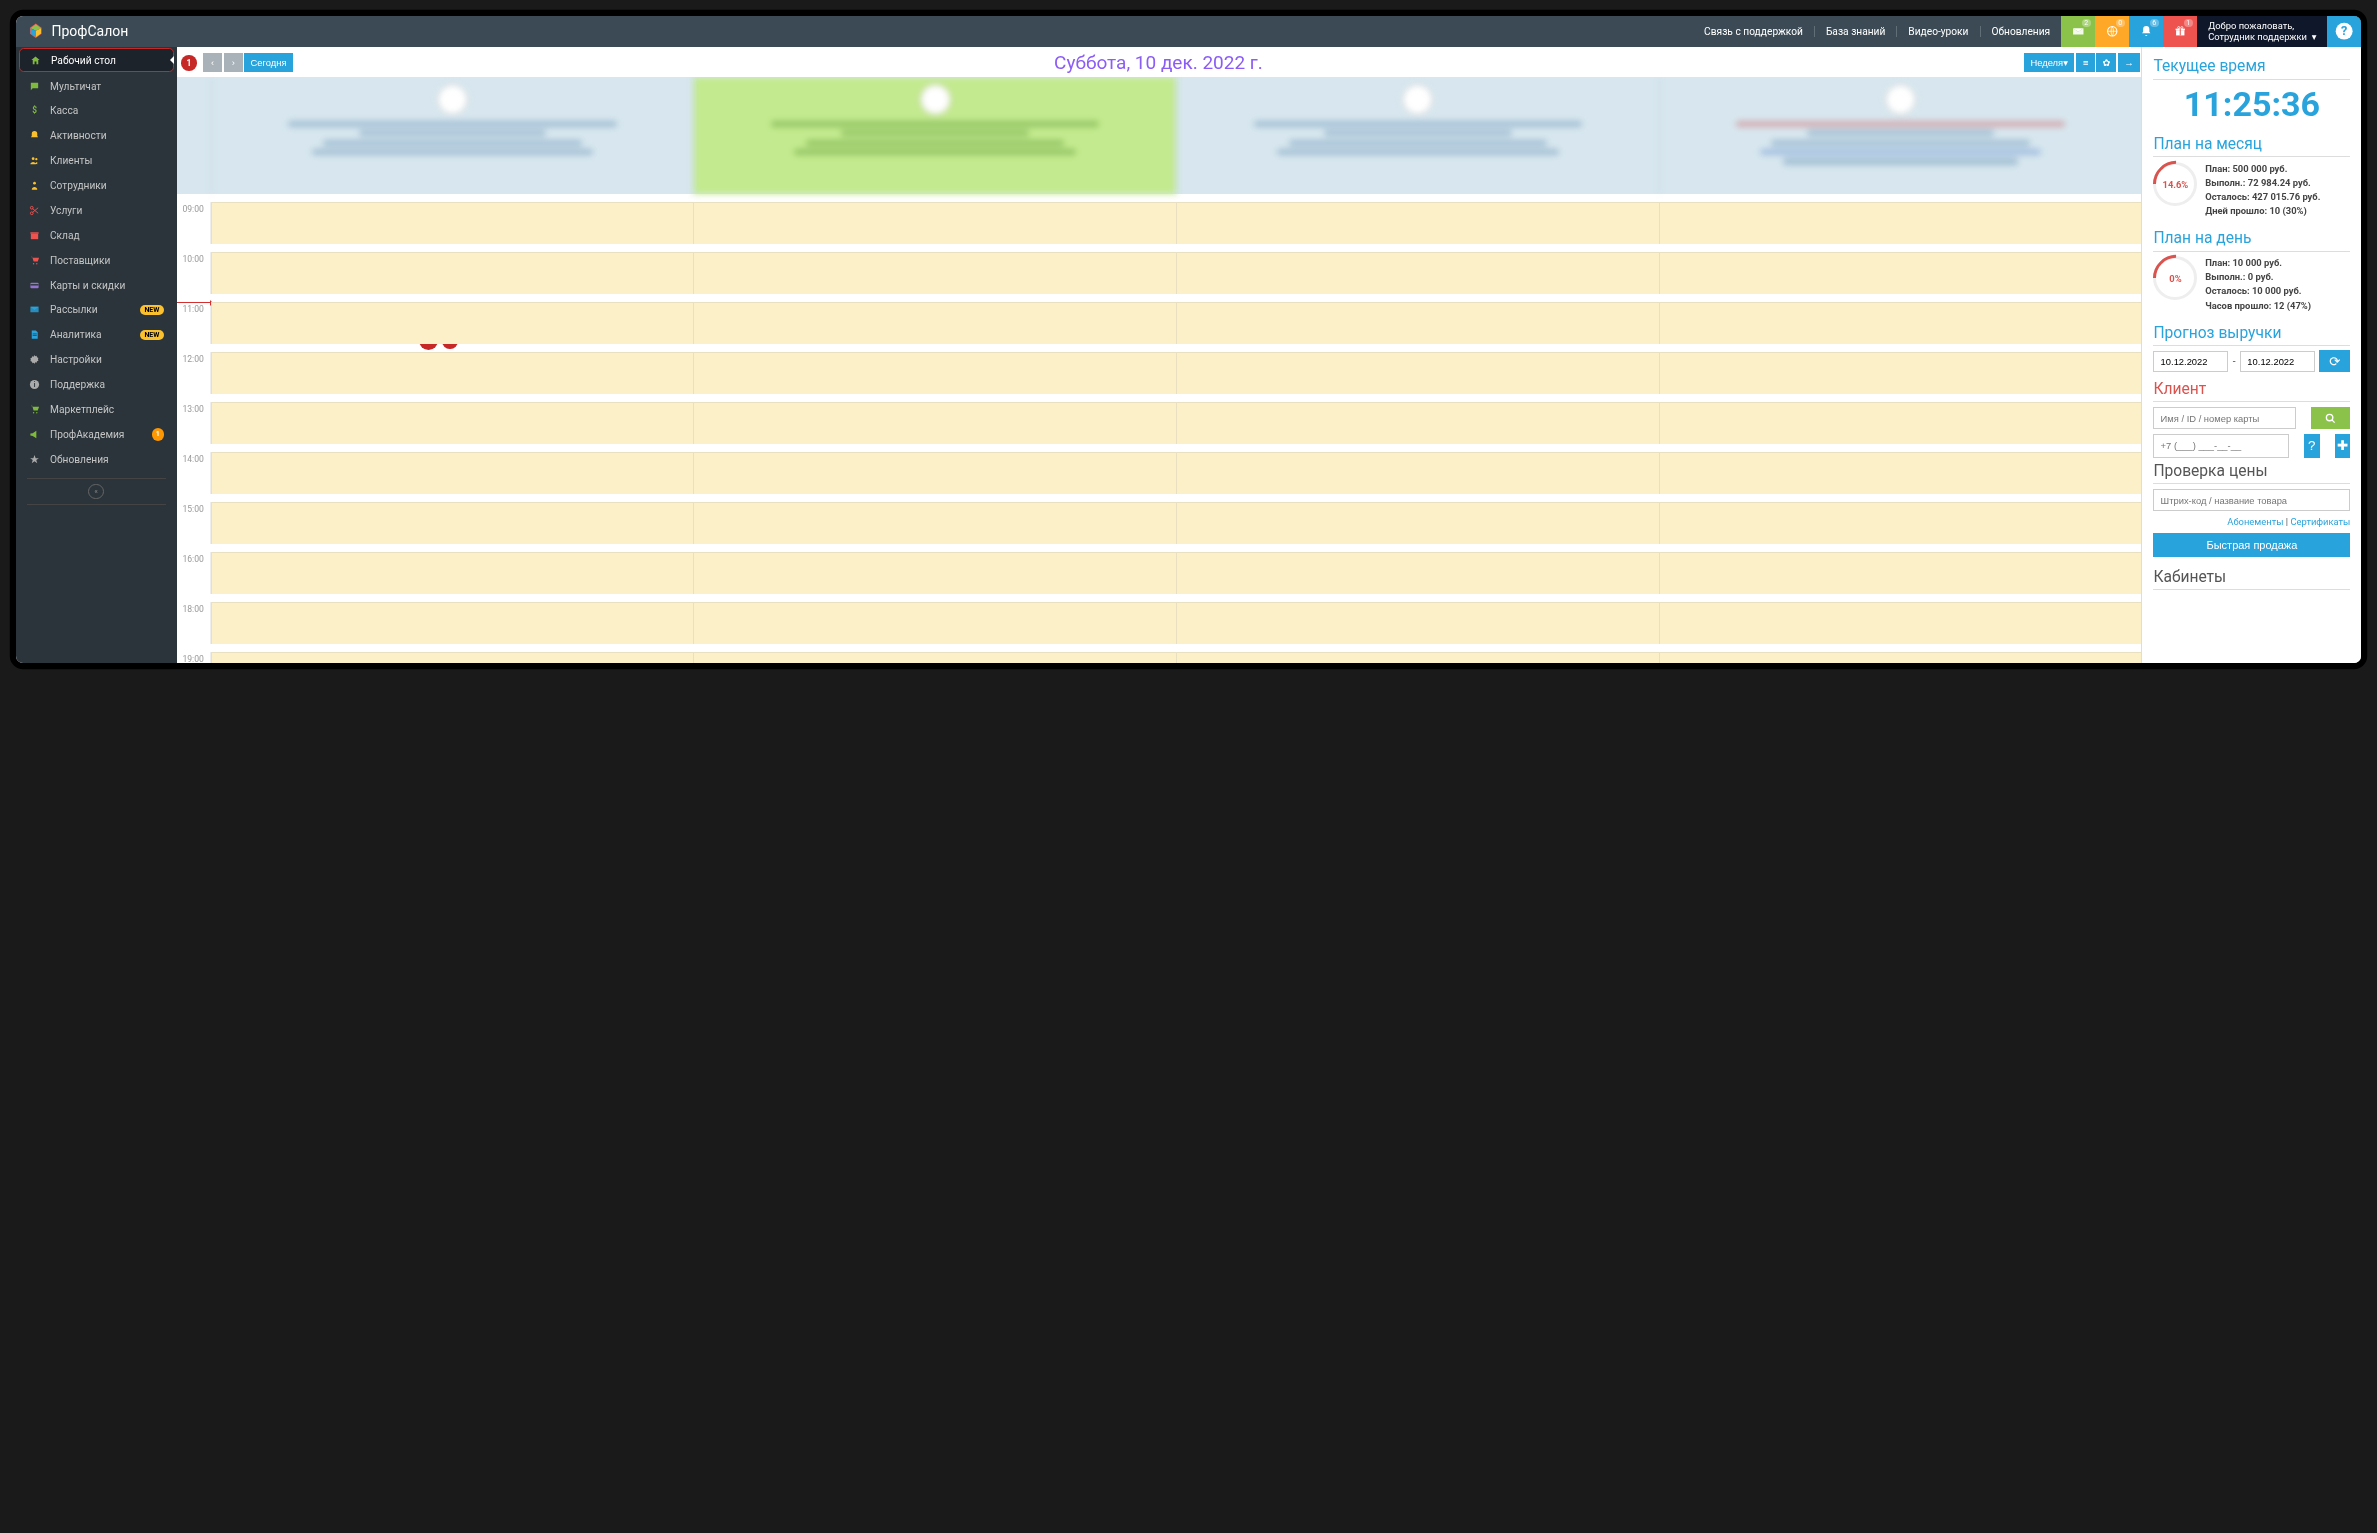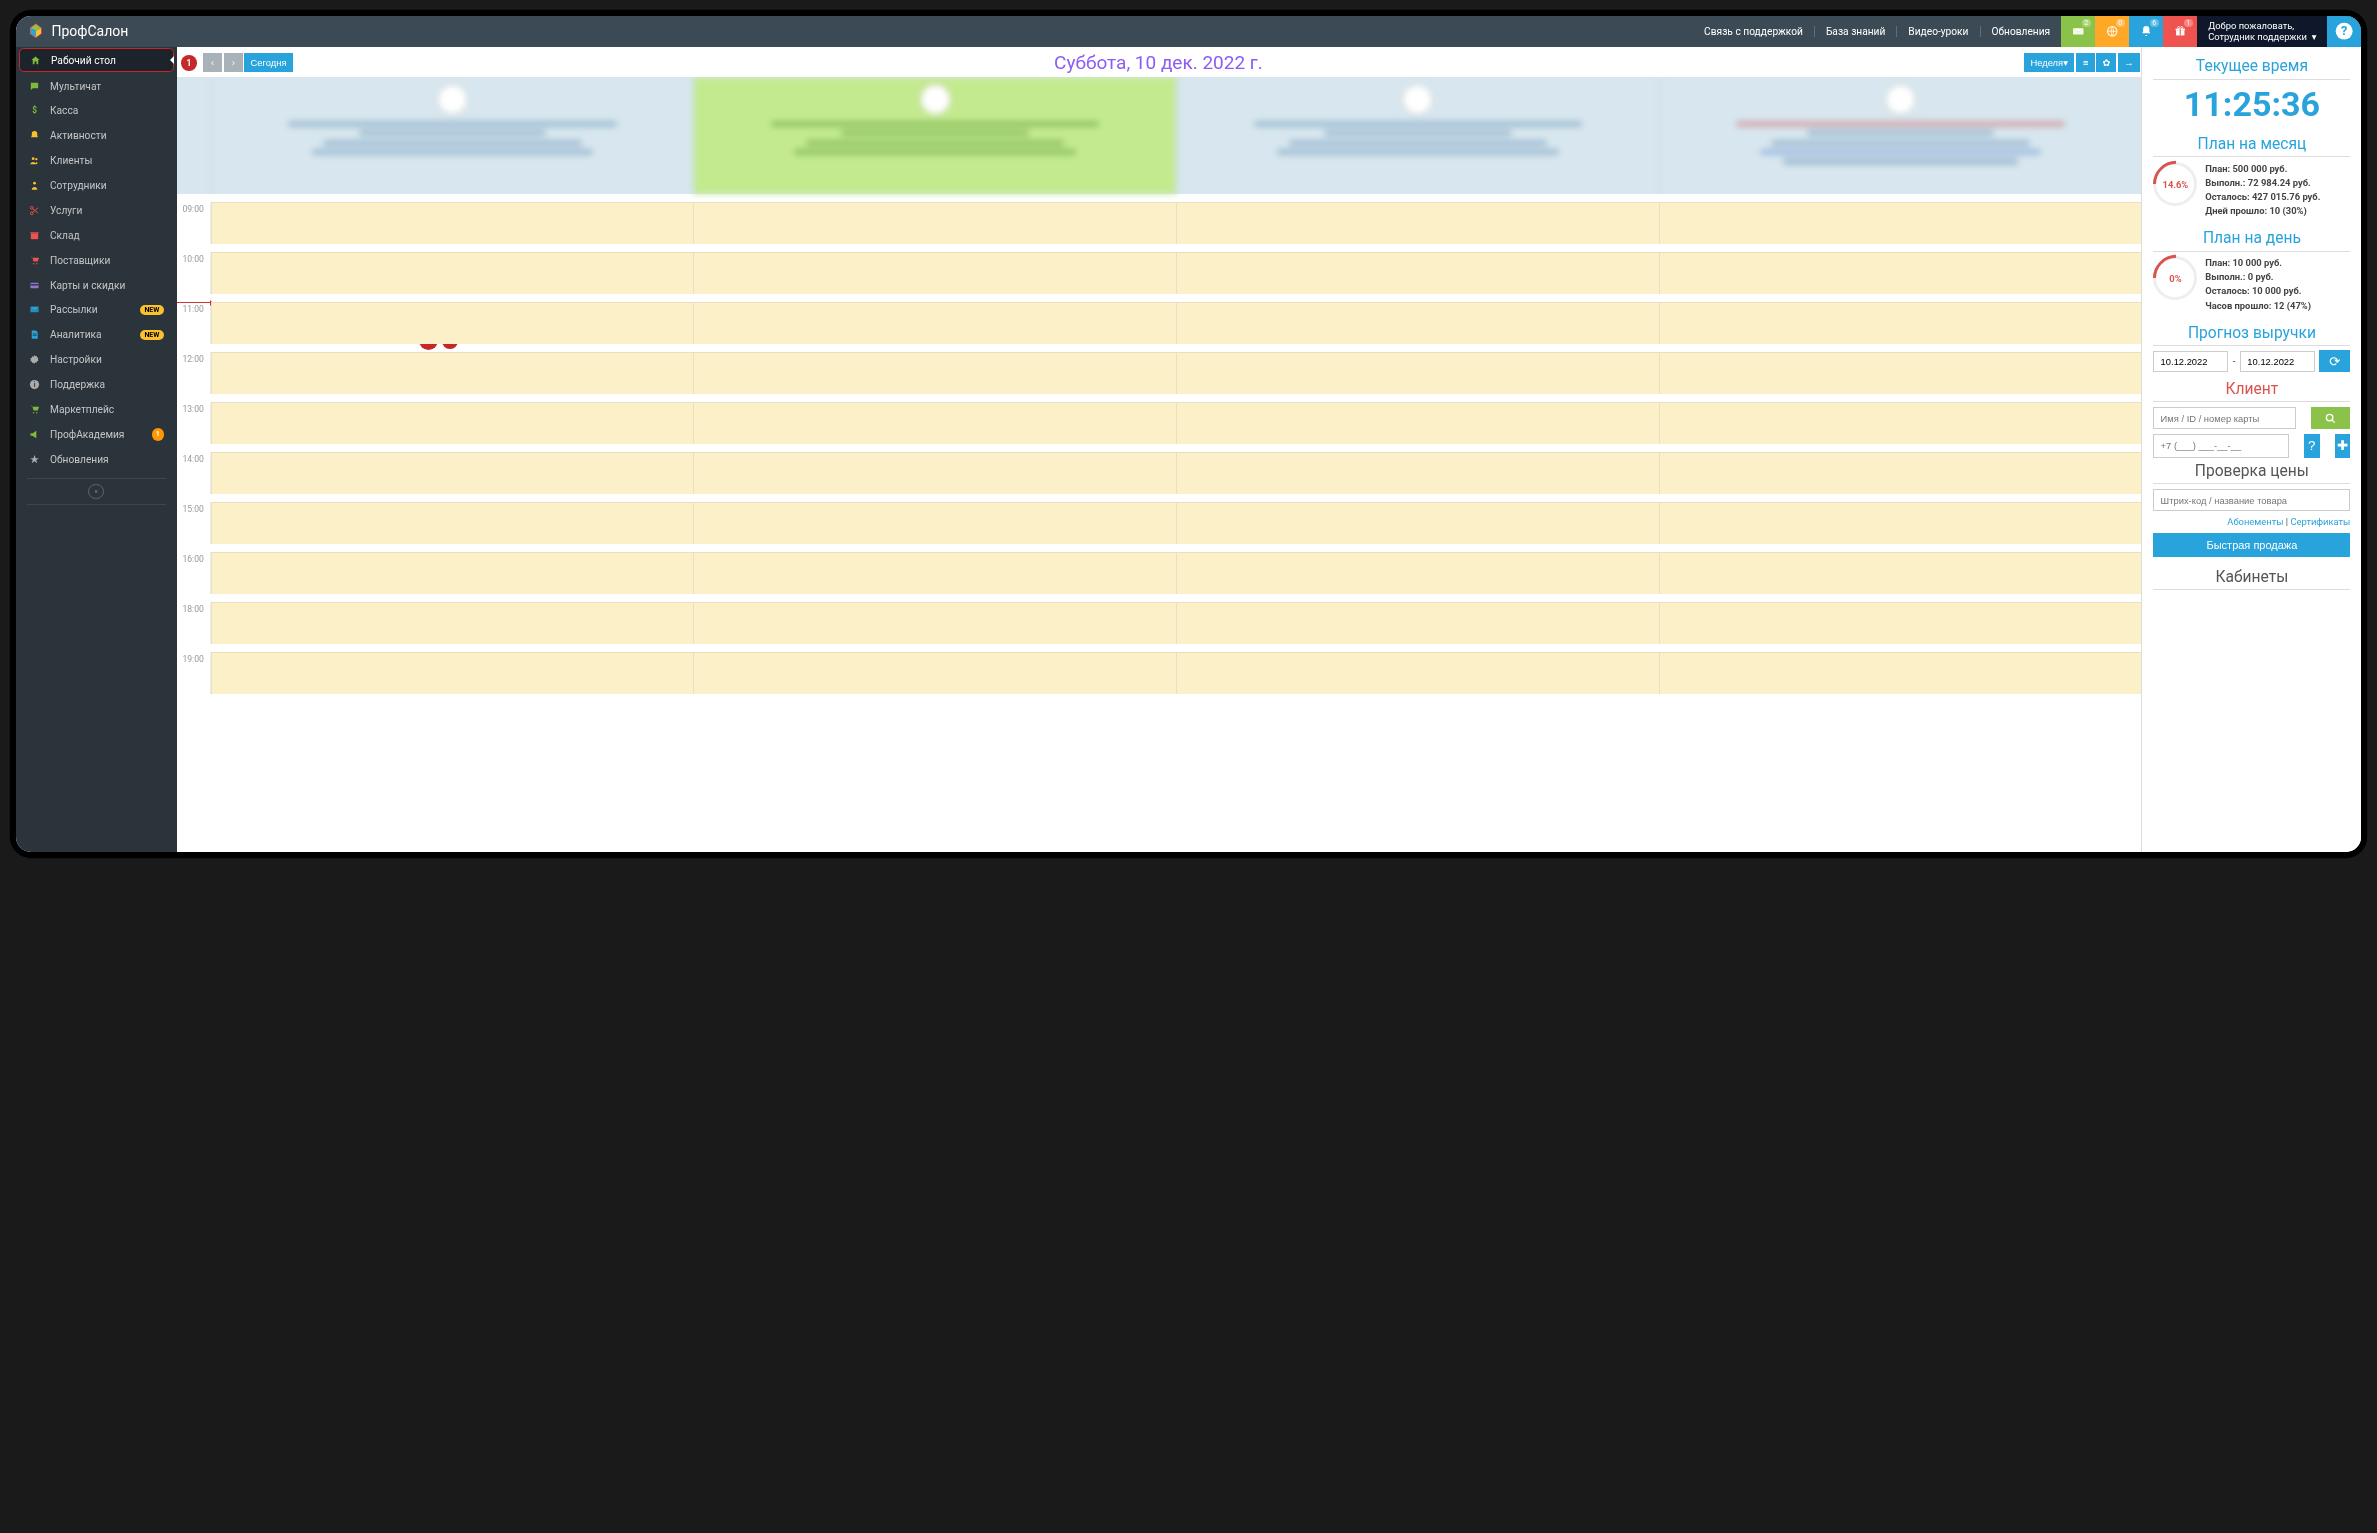--- a/index.html
+++ b/index.html
@@ -1,17 +1,17 @@
 <!DOCTYPE html>
 <html style="font-size:12.5px"><head>
 <meta charset="utf-8">
 <style>
   * { box-sizing: border-box; margin: 0; padding: 0; }
   body { font-family: -apple-system, "Segoe UI", Roboto, Arial, sans-serif; background: #1a1a1a; padding: 15.6px; }
-  .window { background: #fff; border-radius: 15px; overflow: hidden; width: 100%; height: 836px; display: flex; flex-direction: column; box-shadow: 0 0 0 6.2px #000; }
+  .window { background: #fff; border-radius: 7px; overflow: hidden; width: 100%; height: 647px; display: flex; flex-direction: column; box-shadow: 0 0 0 6.2px #000; }
   .topbar { background: #3b4a54; height: 31px; display: flex; align-items: center; color: #fff; }
   .logo-area { display: flex; align-items: center; padding: 0 12.5px; gap: 7.8px; width: 161px; }
   .logo-icon { width: 15.6px; height: 15.6px; position: relative; }
   .logo-title { font-size: 14px; font-weight: 400; }
   .top-links { display: flex; align-items: center; margin-left: auto; gap: 0; font-size: 10.2px; }
   .top-links a { color: #fff; text-decoration: none; padding: 0 11px; border-right: 0.8px solid rgba(255,255,255,0.2); cursor: pointer; }
   .top-links a:last-of-type { border-right: none; }
   .top-icons { display: flex; }
   .top-icon { width: 34px; height: 31px; display: flex; align-items: center; justify-content: center; color: #fff; font-size: 11px; position: relative; cursor: pointer; }
   .top-icon.green { background: #8bc34a; }
@@ -54,21 +54,21 @@
   .hour-row { display: flex; height: 42px; margin-top: 8px; }
   .hour-row .time-row { border-right: 0.8px solid #eee; display:flex; align-items:flex-start; padding-top:1.6px; justify-content:center; }
   .hour-cells { flex: 1; display: flex; position: relative; }
   .hour-cell { flex: 1; border-left: 0.8px solid #e8e0c0; border-top: 0.8px solid #e8e0c0; background: #fcf0c8; }
   .hour-row:nth-child(-n+2) .hour-cell { background: #fdf6e0; }
   .now-line { position: absolute; left: 0; right: 0; height: 0; border-top: 0.8px solid #d32f2f; }
   .now-line::before { content: ''; position: absolute; left: 33px; top: -3.1px; border: 3.1px solid transparent; border-left-color: #d32f2f; }
   .marker-2-area { position: absolute; top: 129px; left: 242px; display:flex; gap:4.7px; align-items:center; }
   .marker-2-dot { width: 19px; height: 19px; background:#c62828; border-radius:50%; }
   .right-panel { width: 219px; padding: 7.8px 11px; overflow-y: auto; font-size: 10.2px; color: #555; }
-  .rp-header { color: #29a3dc; font-size: 15.6px; font-weight: 400; margin: 3.1px 0 4.7px; border-bottom: 0.8px solid #ddd; padding-bottom: 3.1px; text-align: center; }
+  .rp-header { color: #29a3dc; font-size: 15.6px; font-weight: 400; margin: 3.1px 0 4.7px; border-bottom: 0.8px solid #ddd; padding-bottom: 3.1px; }
   .rp-header.red { color: #d9534f; }
   .rp-header.dark { color: #555; }
   .clock-big { color: #29a3dc; font-size: 34px; font-weight: bold; text-align: center; margin: 4.7px 0 11px; }
   .plan-row { display: flex; gap: 7.8px; align-items: flex-start; margin-bottom: 11px; }
   .donut { width: 44px; height: 44px; border-radius: 50%; border: 3.9px solid #eee; position: relative; display:flex; align-items:center; justify-content:center; font-size:9.4px; color:#d9534f; font-weight:bold; flex-shrink:0; }
   .donut::before { content:''; position:absolute; inset:-3.9px; border-radius:50%; border:3.9px solid transparent; border-top-color:#d9534f; transform:rotate(-45deg); }
   .plan-lines { font-size: 9.4px; line-height: 1.5; font-weight: bold; color: #444; }
   .forecast-row { display: flex; gap: 4.7px; align-items: center; margin-bottom: 7.8px; }
   .forecast-row input { flex: 1; min-width: 0; border: 0.8px solid #ccc; padding: 3.9px 6.2px; font-size: 9.4px; }
   .btn-refresh { background: #29a3dc; color:#fff; border:none; width: 31px; height: 22px; cursor:pointer; display:flex; align-items:center; justify-content:center; }

